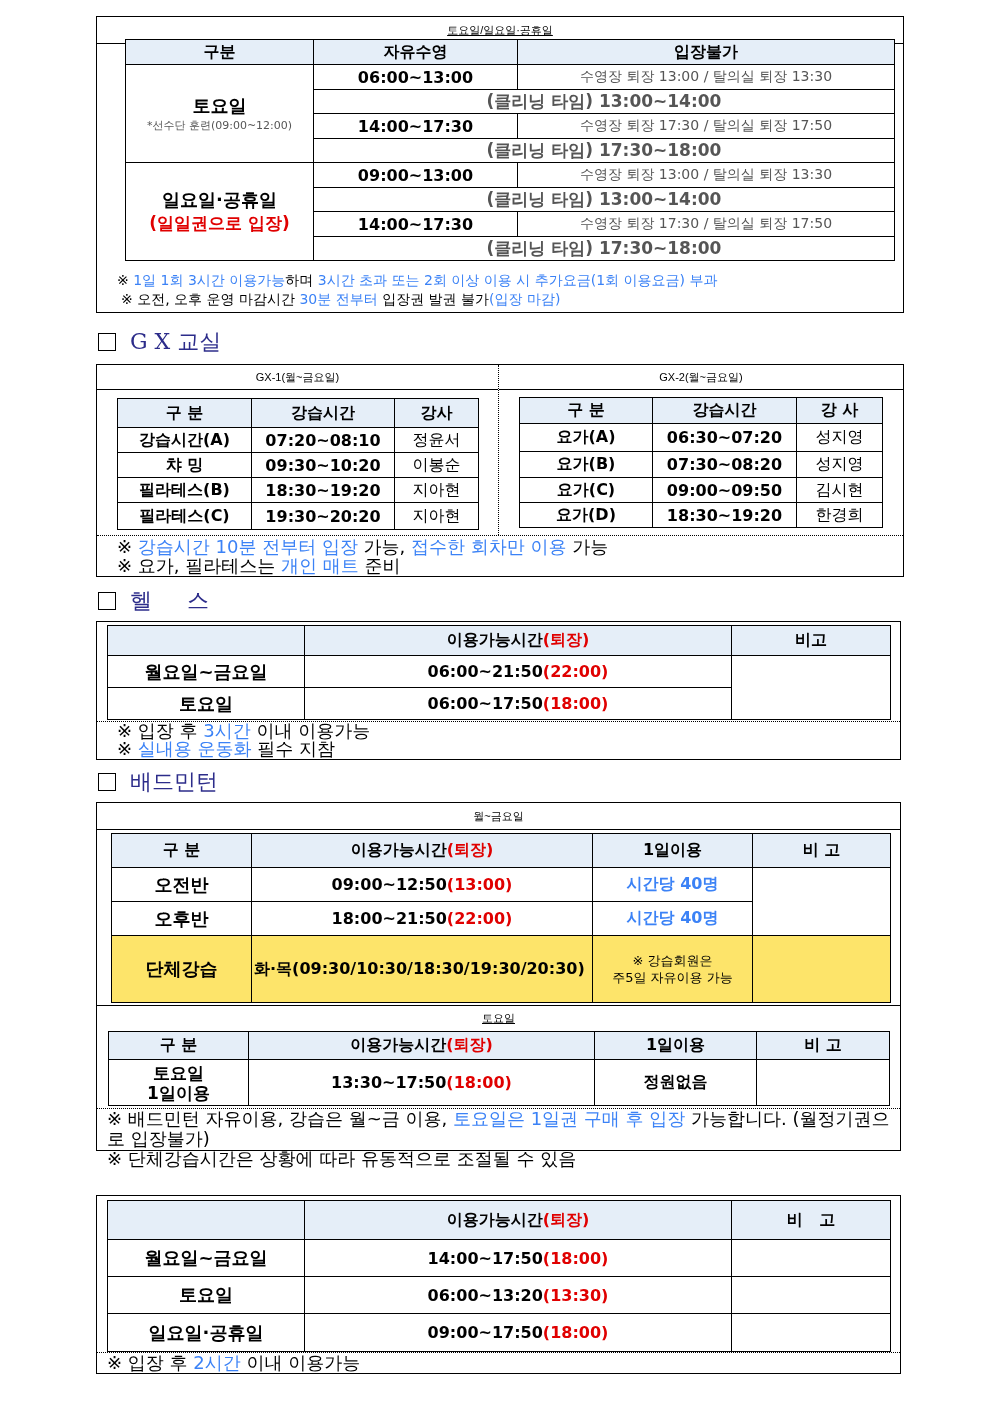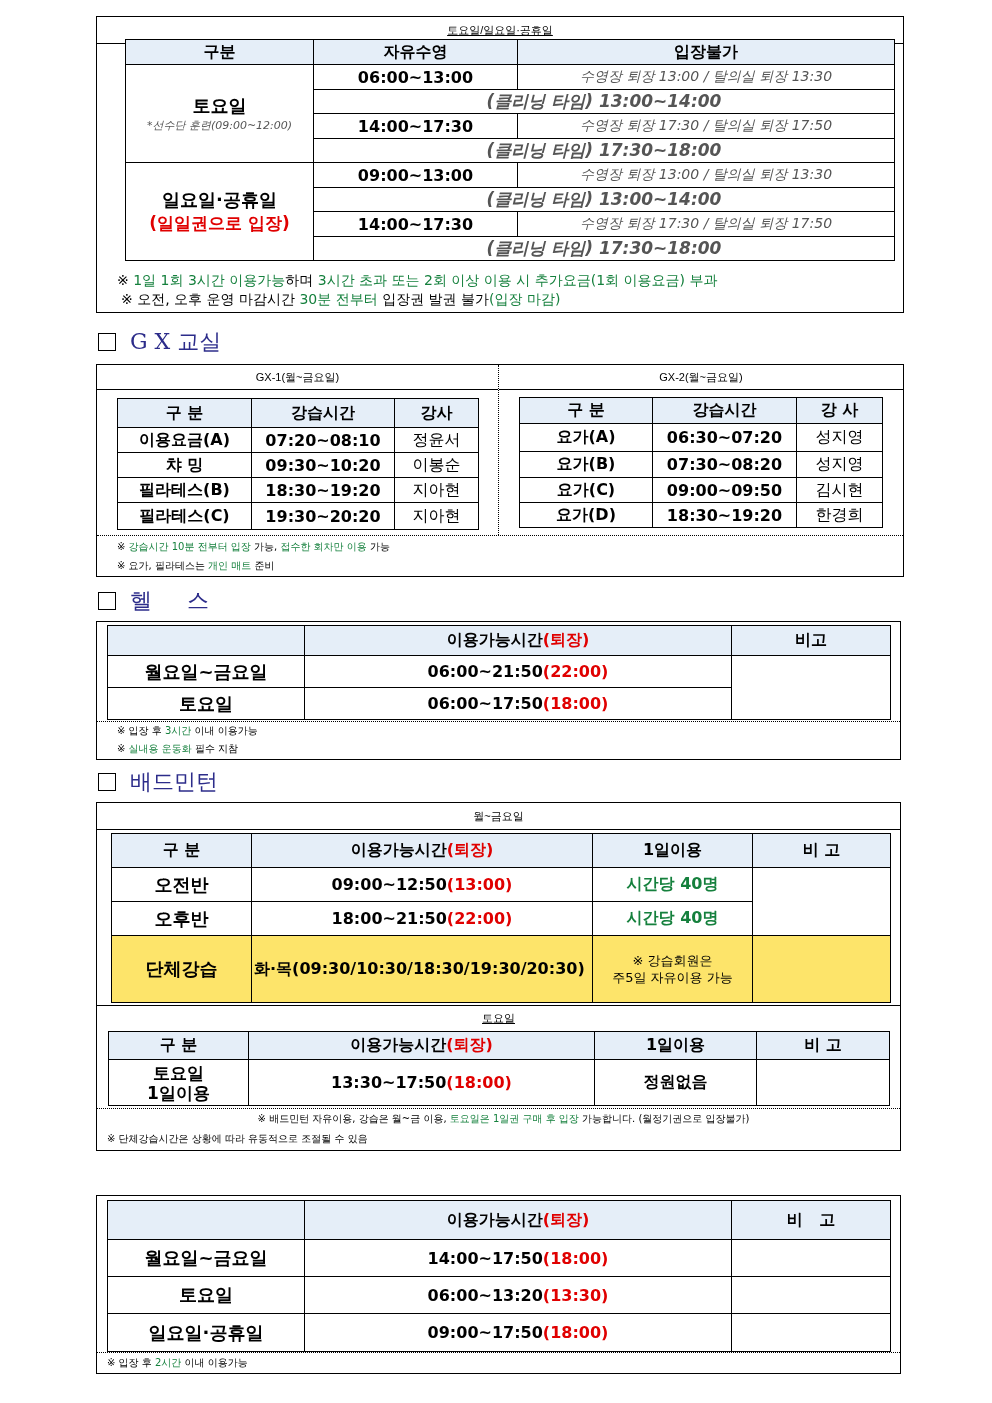--- a/index.html
+++ b/index.html
@@ -3,27 +3,27 @@
 <meta charset="utf-8">
 <style>
   * { box-sizing: border-box; margin: 0; padding: 0; }
   body { width: 992px; height: 1403px; background: #fff; position: relative; font-family: "DejaVu Sans", "Liberation Sans", sans-serif; color: #000; overflow: hidden; }
   .box { position: absolute; border: 1.5px solid #000; background: #fff; }
   table { border-collapse: collapse; width: 100%; table-layout: fixed; }
   td, th { text-align: center; vertical-align: middle; padding: 0; }
   .hd { background: #e5eef8; font-weight: bold; }
   .bold { font-weight: bold; }
   .red { color: #e00000; }
-  .blue { color: #15803d; }
-  .grey { color: #555; font-style: italic; }
+  .blue { color: #3b82f6; }
+  .grey { color: #555; }
   .yellow { background: #fde46a; }
   .section-title { position: absolute; left: 98px; font-family: "DejaVu Serif", "Liberation Serif", serif; font-size: 22px; color: #2c2c8a; display: flex; align-items: center; }
   .section-title .sq { width: 18px; height: 18px; border: 1.5px solid #000; margin-right: 14px; }
   .cap { font-family: Liberation Sans, sans-serif; font-size: 11px; text-align: center; }
-  .note { font-size: 10px; line-height: 19px; padding-left: 20px; }
+  .note { font-size: 18px; line-height: 19px; padding-left: 20px; }
   .dotted-top { border-top: 1px dotted #000; }
   .inner td, .inner th { border: 1.5px solid #000; }
   .dot-row td { border-top: 1px dotted #000; }
 </style>
 </head>
 <body>
 
 <div class="box" style="left:96px; top:16px; width:808px; height:297px;">
   <div class="cap" style="height:27px; line-height:27px; border-bottom:1.5px solid #000; text-decoration:underline;">토요일/일요일·공휴일</div>
   <div style="position:absolute; left:20px; top:22px; width:770px;margin-left:8px;">
@@ -103,21 +103,21 @@
             <col style="width:143px">
             <col>
           </colgroup>
         <tbody>
             <tr style="height:29px;">
           <th class="hd">구 분</th>
           <th class="hd">강습시간</th>
           <th class="hd">강사</th>
         </tr>
         <tr style="height:25px;">
-              <td class="bold">이용요금(A)</td>
+              <td class="bold">강습시간(A)</td>
               <td class="bold">07:20~08:10</td>
               <td>정윤서</td>
             </tr>
         <tr class="dot-row" style="height:25px;">
               <td class="bold">챠 밍</td>
               <td class="bold">09:30~10:20</td>
               <td>이봉순</td>
             </tr>
         <tr class="dot-row" style="height:25px;">
               <td class="bold">필라테스(B)</td>
@@ -290,21 +290,21 @@
               <div>1일이용</div>
         </td>
         <td class="bold"><span>13:30~17:50</span><span class="red">(18:00)</span></td>
         <td class="bold">정원없음</td>
         <td></td>
       </tr>
     </tbody>
       </table>
   </div>
   <div class="dotted-top" style="position:absolute; left:0; top:305px; width:100%;">
-    <div class="note" style="padding-left:10px; line-height:20px;text-align:center;">
+    <div class="note" style="padding-left:10px; line-height:20px;">
       <span>※ 배드민턴 자유이용, 강습은 월~금 이용, </span><span class="blue">토요일은 1일권 구매 후 입장</span><span> 가능합니다. (월정기권으로 입장불가)</span>
     </div>
     <div class="note" style="padding-left:10px; line-height:20px;">
       <span>※ 단체강습시간은 상황에 따라 유동적으로 조절될 수 있음</span>
     </div>
   </div>
 </div>
 
 <div class="section-title" style="top:1228px;">
   <span class="sq"></span>

